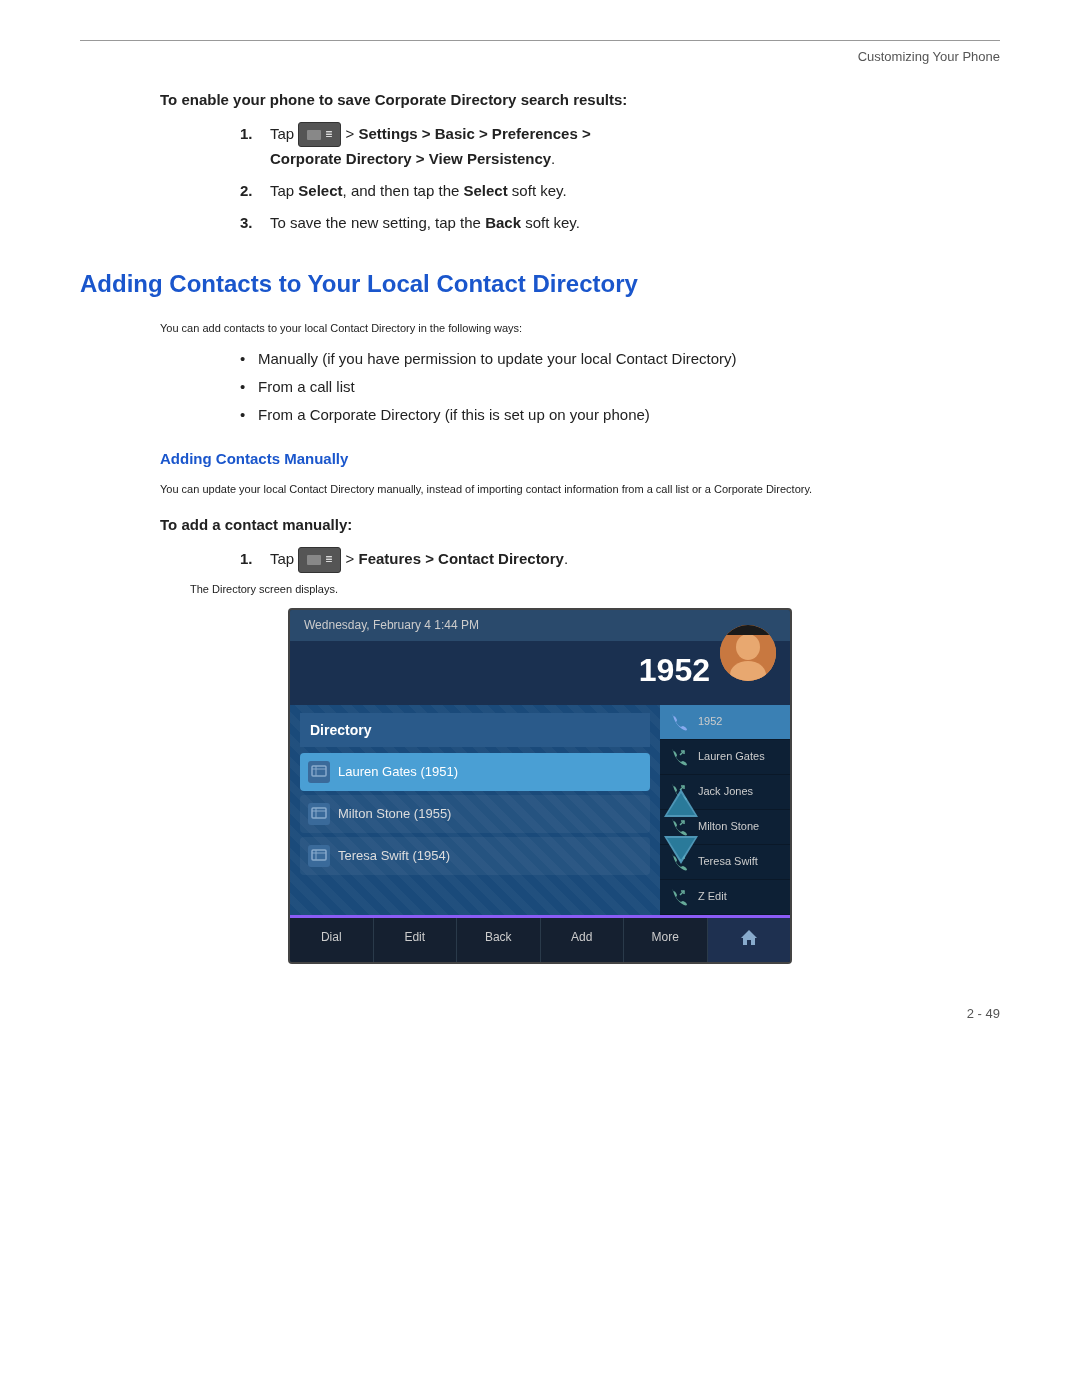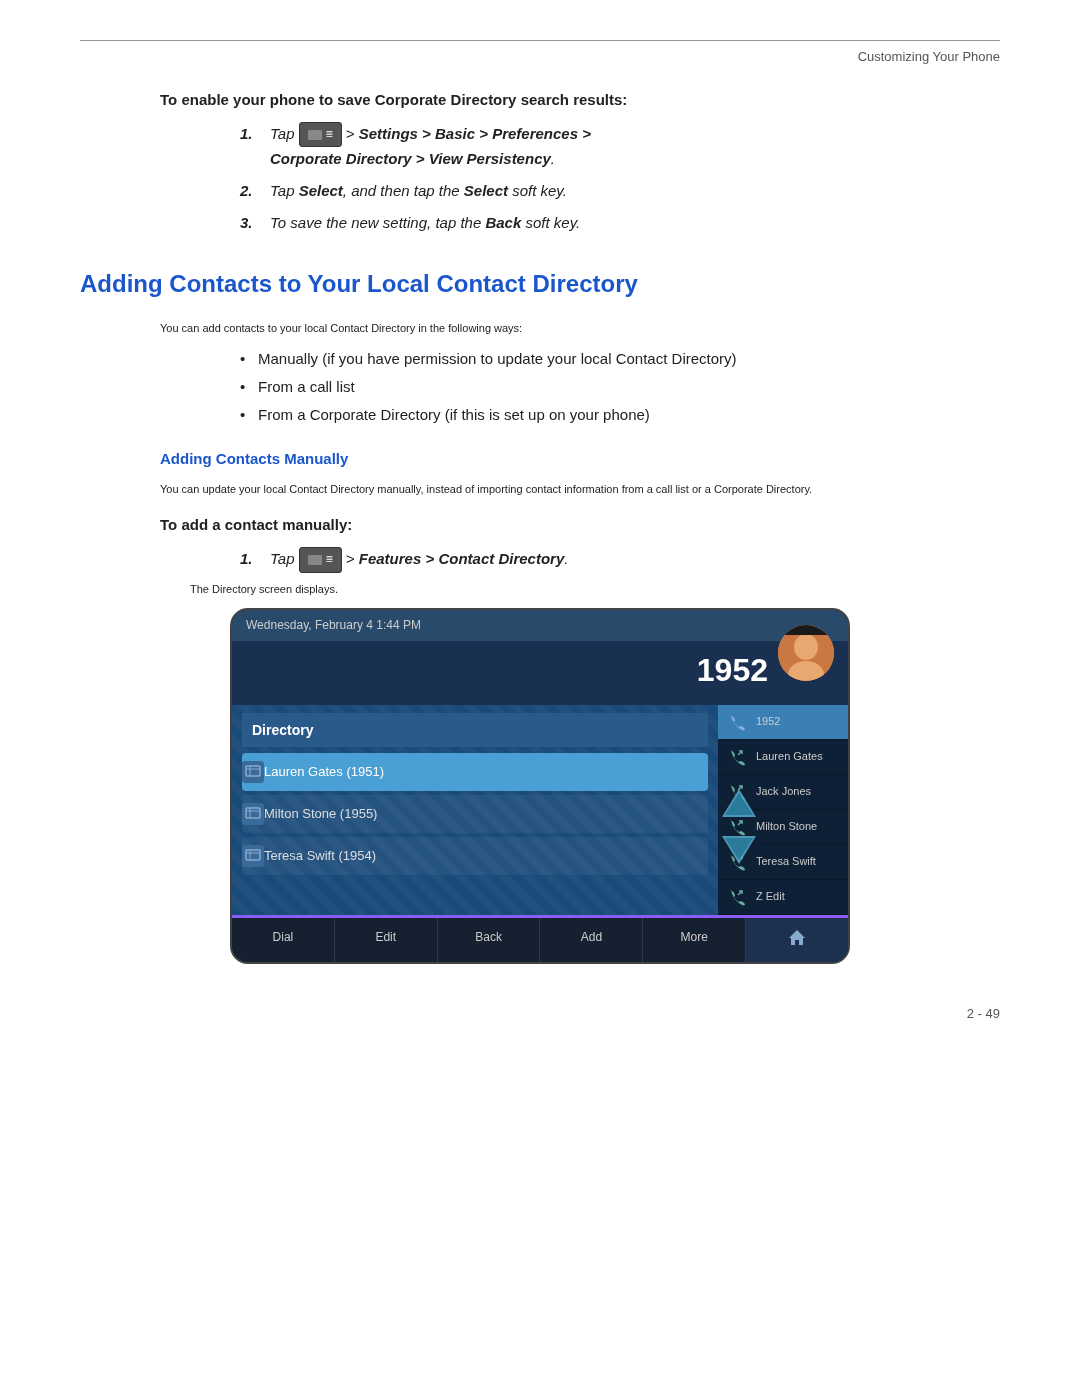--- a/index.html
+++ b/index.html
@@ -68,21 +68,20 @@
       list-style: none;
       counter-reset: steps;
     }
     .step-list li {
       counter-increment: steps;
       position: relative;
       padding-left: 30px;
       margin-bottom: 8px;
       font-family: Arial, sans-serif;
       font-size: 15px;
-      font-style: italic;
     }
     .step-list li::before {
       content: counter(steps) ".";
       position: absolute;
       left: 0;
       font-weight: bold;
     }
     .bullet-list {
       list-style: none;
       margin-left: 80px;
@@ -115,23 +114,23 @@
     }
     .inline-btn-icon {
       width: 14px;
       height: 10px;
       background: #888;
       border-radius: 1px;
       display: inline-block;
     }
     
     .phone-screenshot {
-      width: 620px;
+      width: 504px;
       margin: 4px auto 20px auto;
-      border-radius: 18px;
+      border-radius: 4px;
       overflow: hidden;
       border: 2px solid #444;
       background: #1a3a5c;
       font-family: Arial, sans-serif;
     }
     .phone-top-bar {
       background: #2a4a6c;
       color: #ccc;
       font-size: 12px;
       padding: 6px 14px;
@@ -184,26 +183,26 @@
       background: #2a5a8a;
       color: white;
       padding: 6px 10px;
       font-size: 14px;
       font-weight: bold;
       margin-bottom: 6px;
     }
     .contact-row {
       display: flex;
       align-items: center;
-      padding: 8px 0;
+      padding: 8px 8px;
       margin-bottom: 4px;
       border-radius: 4px;
       color: #ddd;
       font-size: 13px;
-      gap: 0;
+      gap: 8px;
     }
     .contact-row.selected {
       background: #4a9fd4;
       color: white;
     }
     .contact-row.normal {
       background: rgba(255,255,255,0.05);
     }
     .contact-icon {
       width: 22px;

